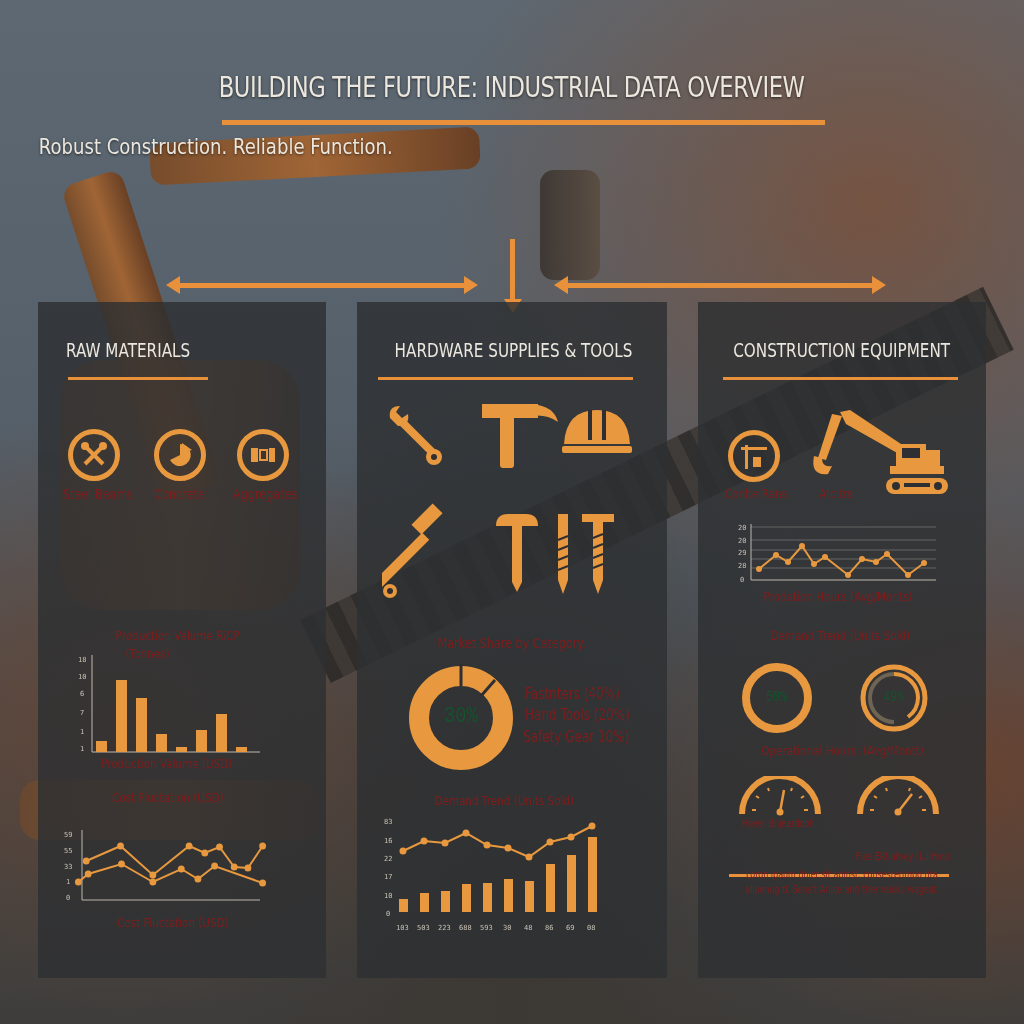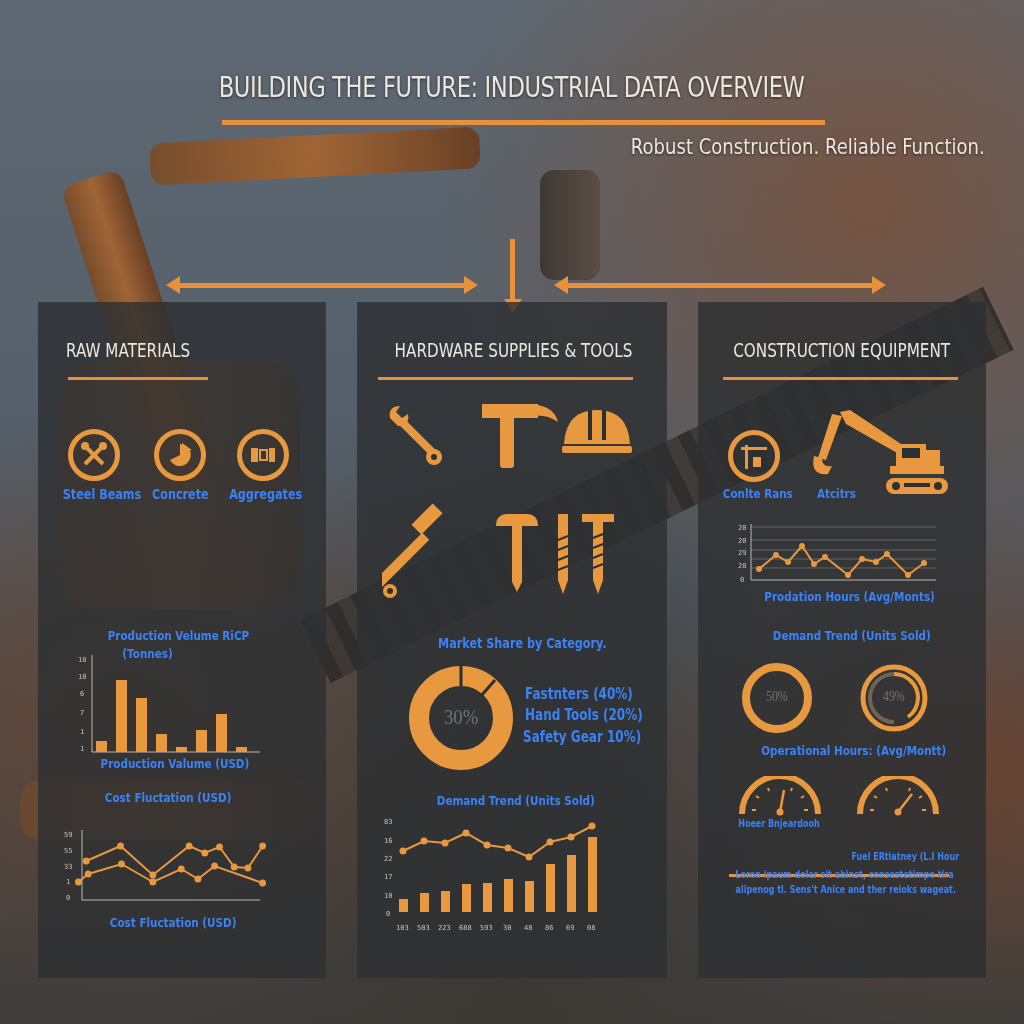--- a/index.html
+++ b/index.html
@@ -15,38 +15,38 @@
       radial-gradient(ellipse at 50% 95%, rgba(60,55,50,0.9) 0%, rgba(60,55,50,0) 45%),
       linear-gradient(180deg, #5d6872 0%, #56606a 40%, #4a4e52 70%, #3e3d3b 100%);
   }
   .bg-layer { position: absolute; inset: 0; pointer-events: none; }
   .arm { position: absolute; background: linear-gradient(90deg, #7a4a25, #a8652f 50%, #6a3c1d); border-radius: 14px; opacity: 0.9; }
   .track { position: absolute; background: repeating-linear-gradient(90deg, #2a2826 0 14px, #3a3632 14px 28px); opacity: 0.85; }
 
   .header { position: absolute; left: 0; top: 70px; width: 1024px; text-align: center; }
   .title { font-family: "DejaVu Sans", sans-serif; font-size: 29px; letter-spacing: -0.5px; color: #ece7de; font-weight: normal; transform: scaleX(0.78); display: inline-block; text-shadow: 0 1px 3px rgba(0,0,0,0.6); }
   .title-rule { position: absolute; left: 222px; top: 50px; width: 603px; height: 5px; background: #e8903a; }
-  .subtitle { position: absolute; left: 0; width: 1024px; top: 64px; text-align: right; font-family: "DejaVu Sans", sans-serif; font-size: 22px; color: #ece7de; }
+  .subtitle { position: absolute; left: 0; width: 1024px; top: 64px; text-align: left; font-family: "DejaVu Sans", sans-serif; font-size: 22px; color: #ece7de; }
   .subtitle span { display: inline-block; transform: scaleX(0.82); text-shadow: 0 1px 3px rgba(0,0,0,0.6); }
 
   .connector { position: absolute; background: #e8903a; }
   .arrow-l, .arrow-r, .arrow-d { position: absolute; width: 0; height: 0; }
   .arrow-l { border-top: 9px solid transparent; border-bottom: 9px solid transparent; border-right: 14px solid #e8903a; }
   .arrow-r { border-top: 9px solid transparent; border-bottom: 9px solid transparent; border-left: 14px solid #e8903a; }
   .arrow-d { border-left: 9px solid transparent; border-right: 9px solid transparent; border-top: 14px solid #e8903a; }
 
   .panel { position: absolute; top: 302px; height: 676px; background: rgba(45,47,50,0.82); }
   .panel-title { position: absolute; left: 0; width: 100%; top: 36px; text-align: center; font-family: "DejaVu Sans", sans-serif; font-size: 20px; color: #ece7de; }
   .panel-title span { display: inline-block; transform: scaleX(0.76); white-space: nowrap; }
   .panel-rule { position: absolute; height: 3px; background: #e8903a; }
-  .lbl { position: absolute; font-family: "DejaVu Sans", sans-serif; color: #3b82f6; white-space: nowrap; text-align: center; font-weight: bold; }
+  .lbl { position: absolute; font-family: "DejaVu Sans", sans-serif; color: #7f1d1d; white-space: nowrap; text-align: center; }
   .lbl span { display: inline-block; transform: scaleX(0.8); }
   .circle-icon { position: absolute; width: 52px; height: 52px; border: 5px solid #e8993f; border-radius: 50%; display: flex; align-items: center; justify-content: center; }
   .axis-num { font-family: "DejaVu Sans Mono", monospace; font-size: 7px; fill: #c9c2b6; }
-  .ring-val { position: absolute; font-family: Liberation Serif, serif; color: #737373; text-align: center; }
+  .ring-val { position: absolute; font-family: Liberation Mono, monospace; color: #14532d; text-align: center; }
 </style>
 </head>
 <body>
 
 <div class="bg-layer">
   <div class="arm" style="left:150px;top:135px;width:330px;height:42px;transform:rotate(-3deg);"></div>
   <div class="arm" style="left:110px;top:170px;width:62px;height:330px;transform:rotate(-18deg);"></div>
   <div class="arm" style="left:60px;top:360px;width:240px;height:250px;border-radius:40px;opacity:0.6;"></div>
   <div class="track" style="left:300px;top:330px;width:760px;height:70px;transform:rotate(-26deg);transform-origin:0 0;top:620px;"></div>
   <div class="arm" style="left:540px;top:170px;width:60px;height:110px;background:linear-gradient(90deg,#3a3430,#5a4c40);"></div>

